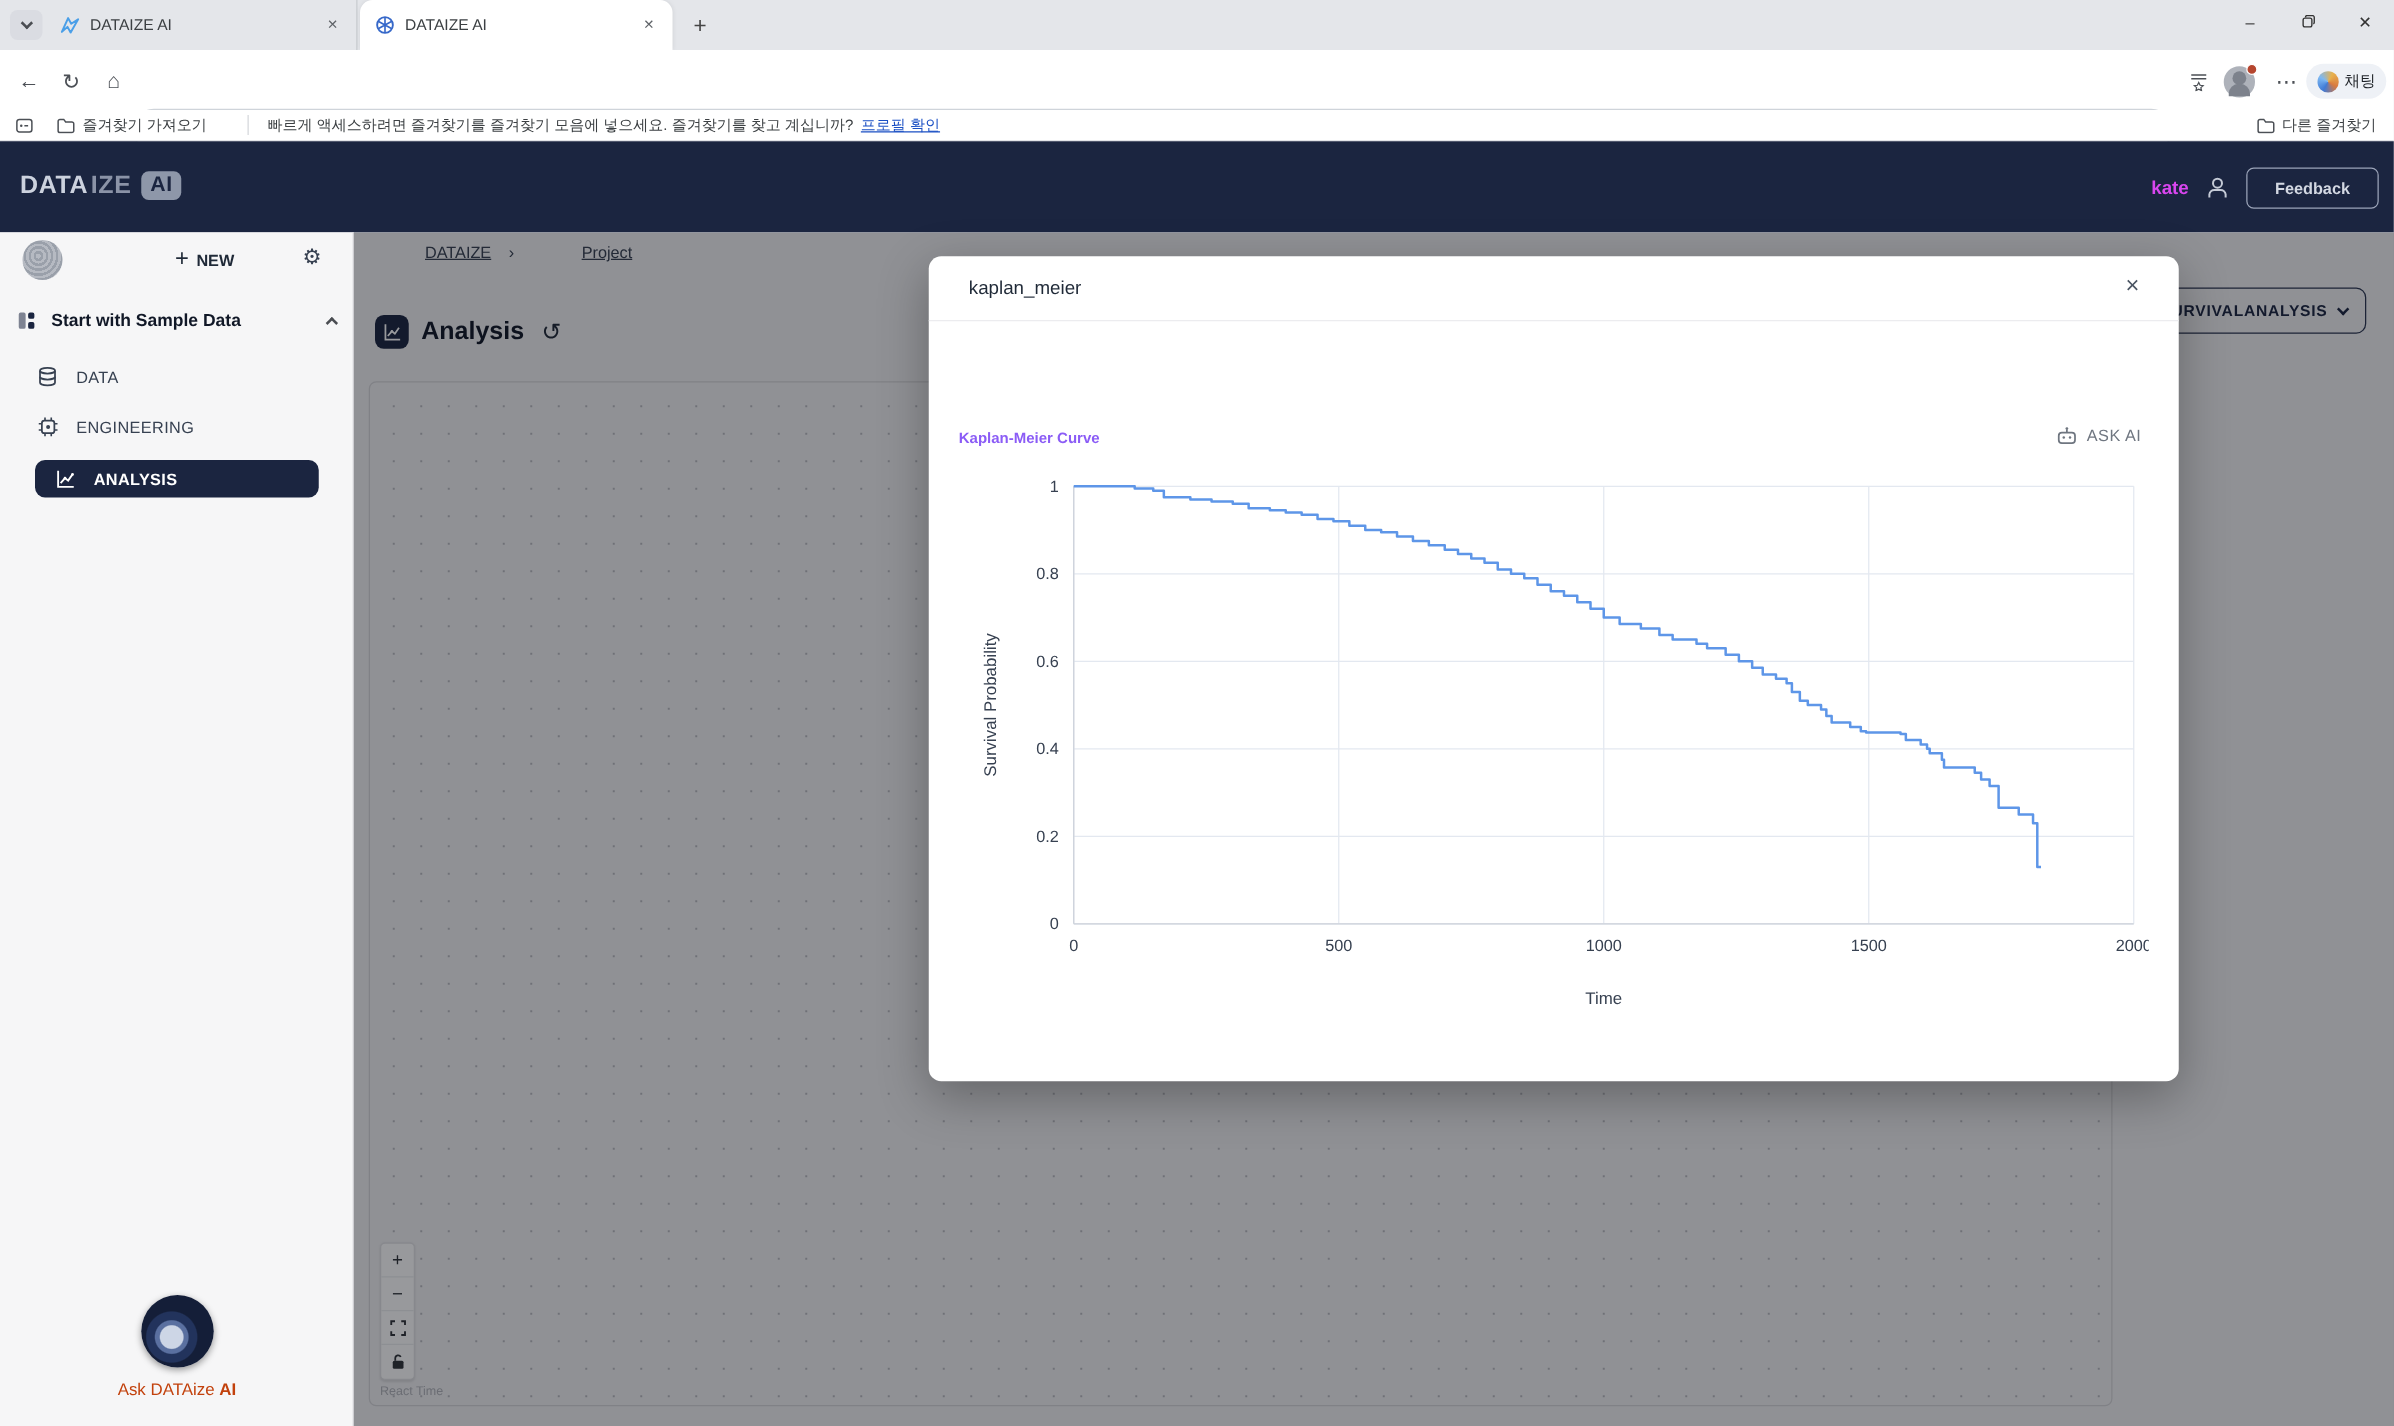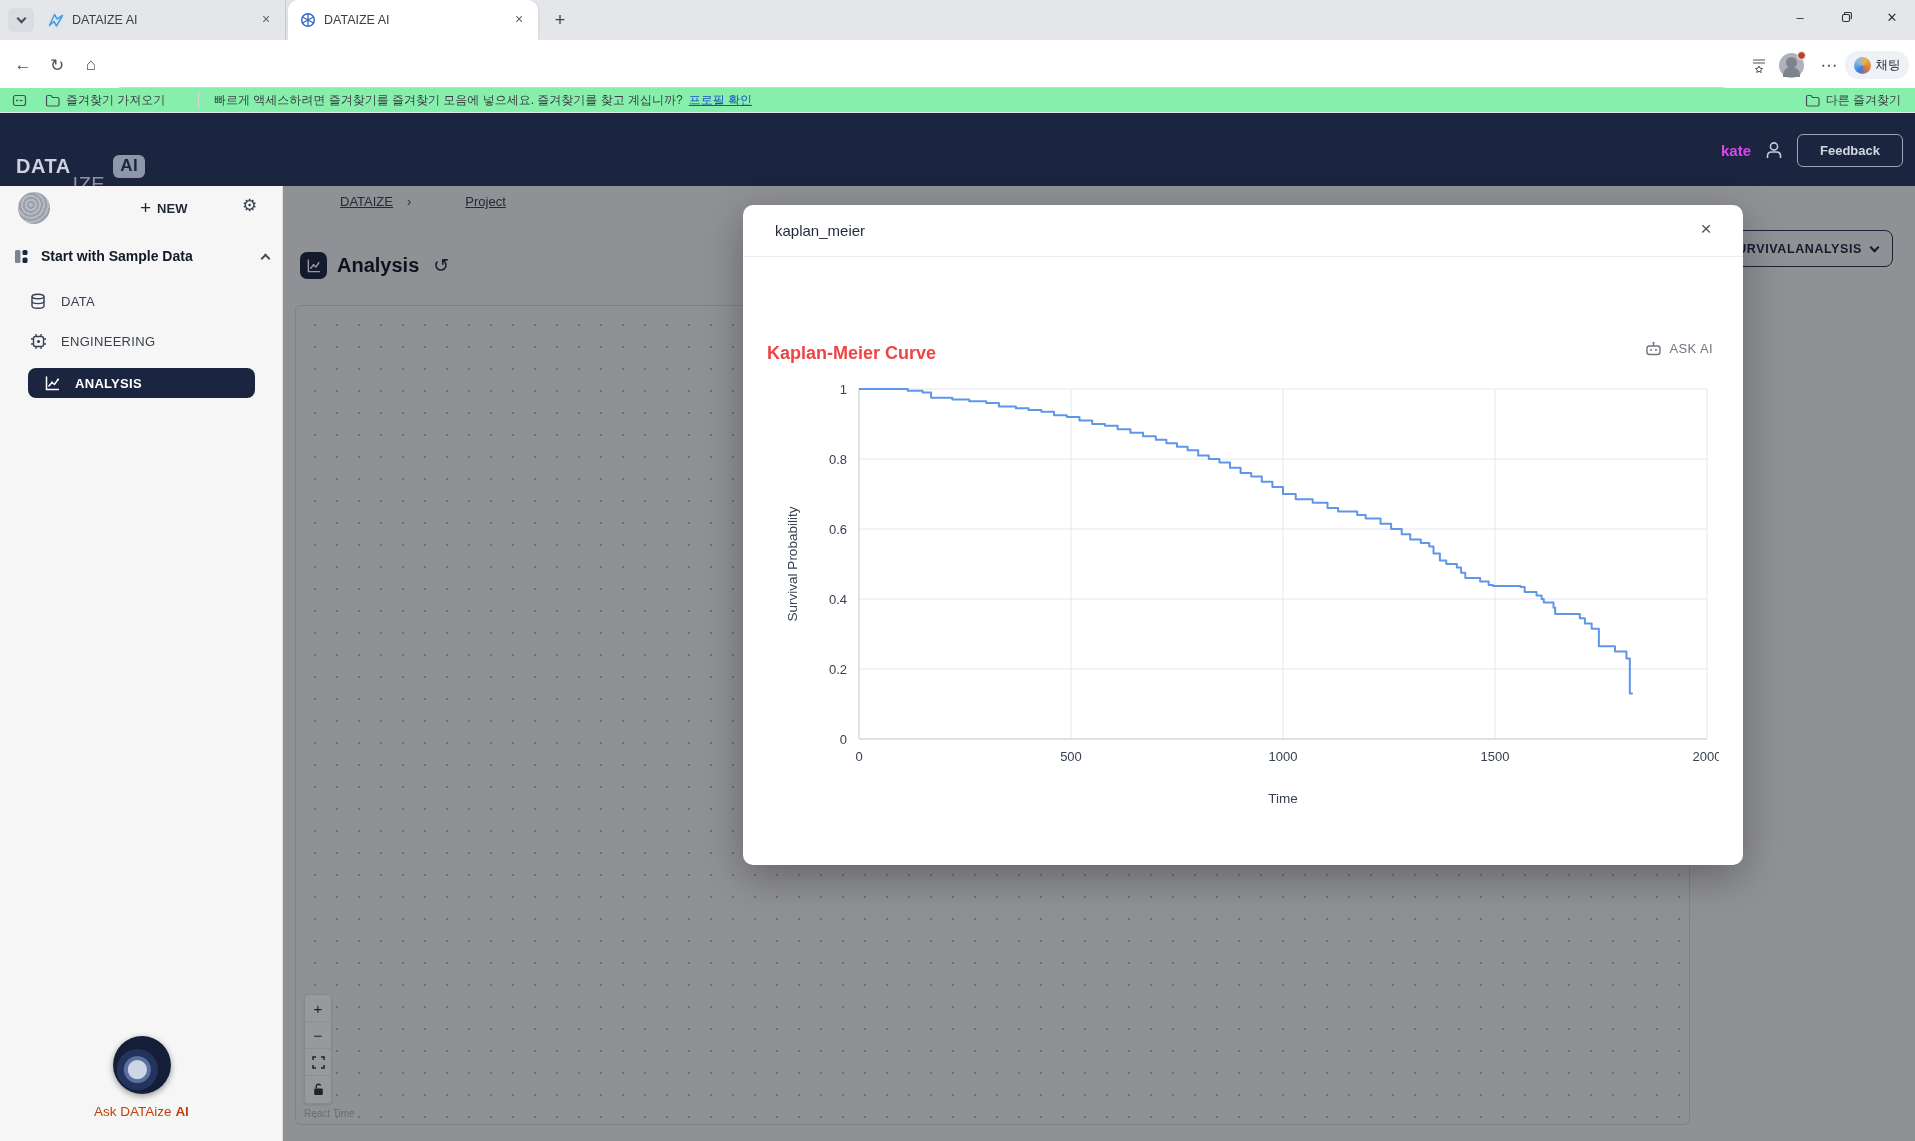--- a/index.html
+++ b/index.html
@@ -25,30 +25,30 @@
   .pillico { color:#53575d; margin-left:10px; display:flex; align-items:center; }
   .rightico { position:absolute; top:12px; width:26px; height:26px; display:flex; align-items:center; justify-content:center; color:#4c5056; font-size:15px; }
   #avatarbtn { position:absolute; left:1779px; top:13px; width:25px; height:25px; border-radius:50%; background:#aeb2ba; }
   #avatarbtn .head { position:absolute; left:7px; top:4px; width:11px; height:11px; border-radius:50%; background:#7d828c; }
   #avatarbtn .body { position:absolute; left:4px; top:14px; width:17px; height:10px; border-radius:8px 8px 0 0; background:#7d828c; }
   #avatarbtn .dot { position:absolute; right:-2px; top:-2px; width:9px; height:9px; border-radius:50%; background:#b5452e; border:1.5px solid #fff; }
   #chatpill { position:absolute; left:1845px; top:11px; width:64px; height:28px; border-radius:14px; background:#eef1f6; display:flex; align-items:center; justify-content:center; gap:5px; }
   #chatpill .cico { width:17px; height:17px; border-radius:50%; background:conic-gradient(from 210deg,#3f7ad6,#7db8f2,#e8b14c,#d97a3f,#3f7ad6); }
   #chatpill span { font-size:12.5px; color:#1f2328; }
 
-  #bookmarks { position:absolute; left:0; top:88px; width:1915px; height:25px; background:#86efac; border-bottom:1px solid #e3e4e8; font-size:12px; color:#3c4043; }
+  #bookmarks { position:absolute; left:0; top:88px; width:1915px; height:25px; background:#ffffff; border-bottom:1px solid #e3e4e8; font-size:12px; color:#3c4043; }
   .bmitem { position:absolute; top:0; height:24px; display:flex; align-items:center; gap:6px; }
   .bmlink { color:#1a4fc4; text-decoration:underline; }
   .bmdivider { position:absolute; left:198px; top:4px; width:1px; height:16px; background:#d5d7db; }
 
   
   #appheader { position:absolute; left:0; top:113px; width:1915px; height:73px; background:#1b2540; }
   #logo { position:absolute; left:16px; top:24px; display:flex; align-items:center; font-size:20px; letter-spacing:.5px; }
   #logo .p1 { color:#ccd2de; font-weight:bold; }
-  #logo .p2 { color:#8b93a7; font-weight:400; margin-left:2px;margin-top:36px; }
+  #logo .p2 { color:#8b93a7; font-weight:700; margin-left:2px; }
   #logo .badge { margin-left:8px; background:#8e97a9; color:#1b2540; font-weight:bold; font-size:17px; padding:1px 7px 2px; border-radius:6px; }
   #userarea { position:absolute; right:12px; top:19px; height:36px; display:flex; align-items:center; gap:12px; }
   #username { color:#d946ef; font-weight:bold; font-size:15px; }
   #feedbackbtn { border:1.5px solid #9ba4b8; border-radius:6px; color:#d3d8e2; font-size:13px; font-weight:600; padding:8px 22px; background:transparent; }
 
   
   #appbody { position:absolute; left:0; top:186px; width:1915px; height:955px; background:#f1f1f3; }
   #sidebar { position:absolute; left:0; top:0; width:283px; height:955px; background:#f6f6f7; border-right:1px solid #e0e0e3; }
   #sb-avatar { position:absolute; left:18px; top:6px; width:32px; height:32px; border-radius:50%;
     background:repeating-radial-gradient(circle at 40% 40%, #b6bac2 0 2px, #9aa0aa 2px 4px); }
@@ -90,21 +90,21 @@
 
   #overlay { position:absolute; left:0; top:0; width:1915px; height:955px; background:rgba(10,12,18,.42); z-index:10; }
 
   
   #modal { position:absolute; left:460px; top:19px; width:1000px; height:660px; background:#fff; border-radius:10px; z-index:20; box-shadow:0 12px 40px rgba(0,0,0,.3); }
   #modalheader { position:absolute; left:0; top:0; width:100%; height:52px; border-bottom:1px solid #ececef; }
   #modaltitle { position:absolute; left:32px; top:17px; font-size:15px; color:#1f2937; }
   #modalclose { position:absolute; right:24px; top:13px; font-size:19px; color:#4b5563; width:26px; height:26px; text-align:center; }
   #paramsbar { position:absolute; left:24px; top:70px; width:952px; height:47px; background:#e9e9eb; border-radius:8px; display:flex; align-items:center; padding:0 24px; }
   #paramsbar .lbl { font-size:13.5px; color:#5b6270; flex:1; }
-  #charttitle { position:absolute; left:24px; top:138px; font-size:18px; font-weight:bold; color:#ef4444; }
+  #charttitle { position:absolute; left:24px; top:138px; font-size:12px; font-weight:bold; color:#8b5cf6; }
   #askai { position:absolute; right:30px; top:136px; display:flex; align-items:center; gap:7px; color:#6f7680; }
   #askai .lbl { font-size:13px; font-weight:400; letter-spacing:.4px; }
   #chartbox { position:absolute; left:24px; top:166px; width:952px; height:470px; }
 </style>
 </head>
 <body>
 
 <div id="tabstrip">
   <div class="tabsearch">
       <span class="chev"></span>

